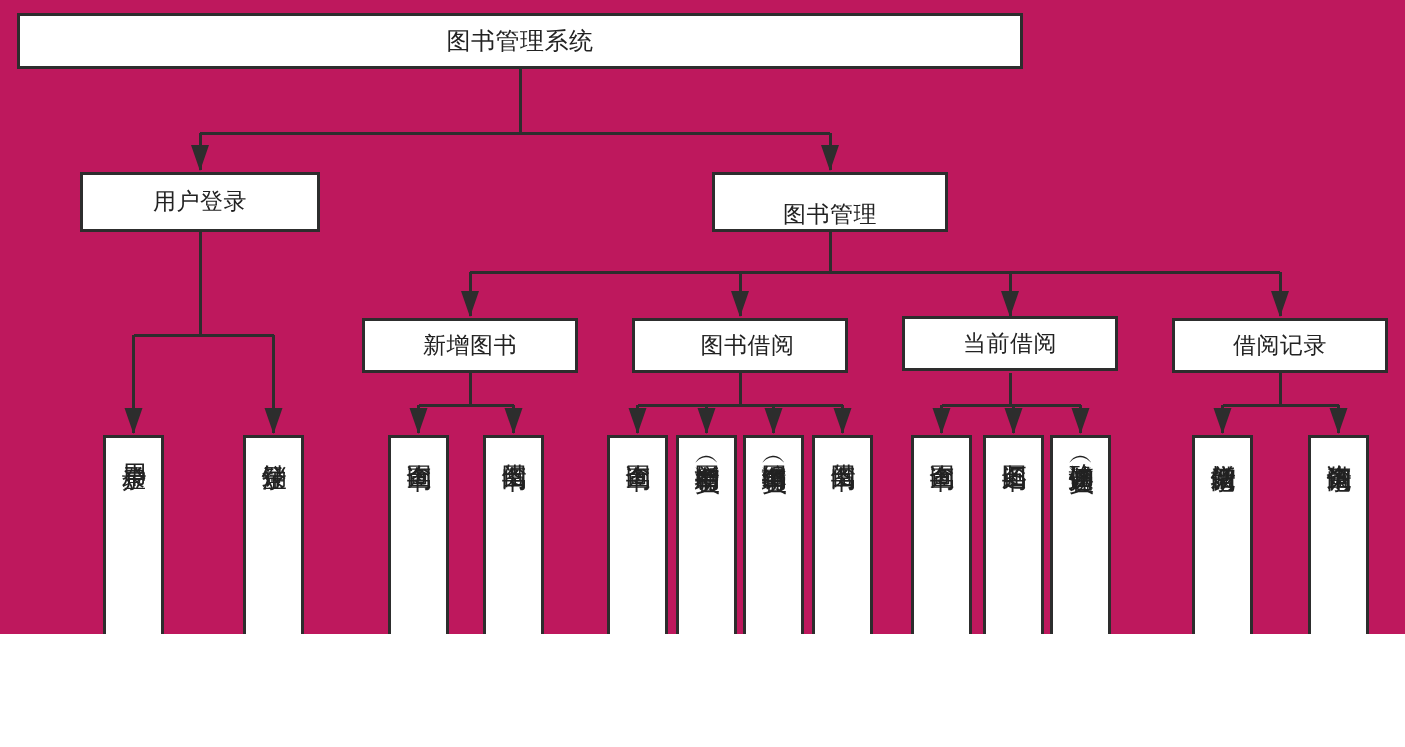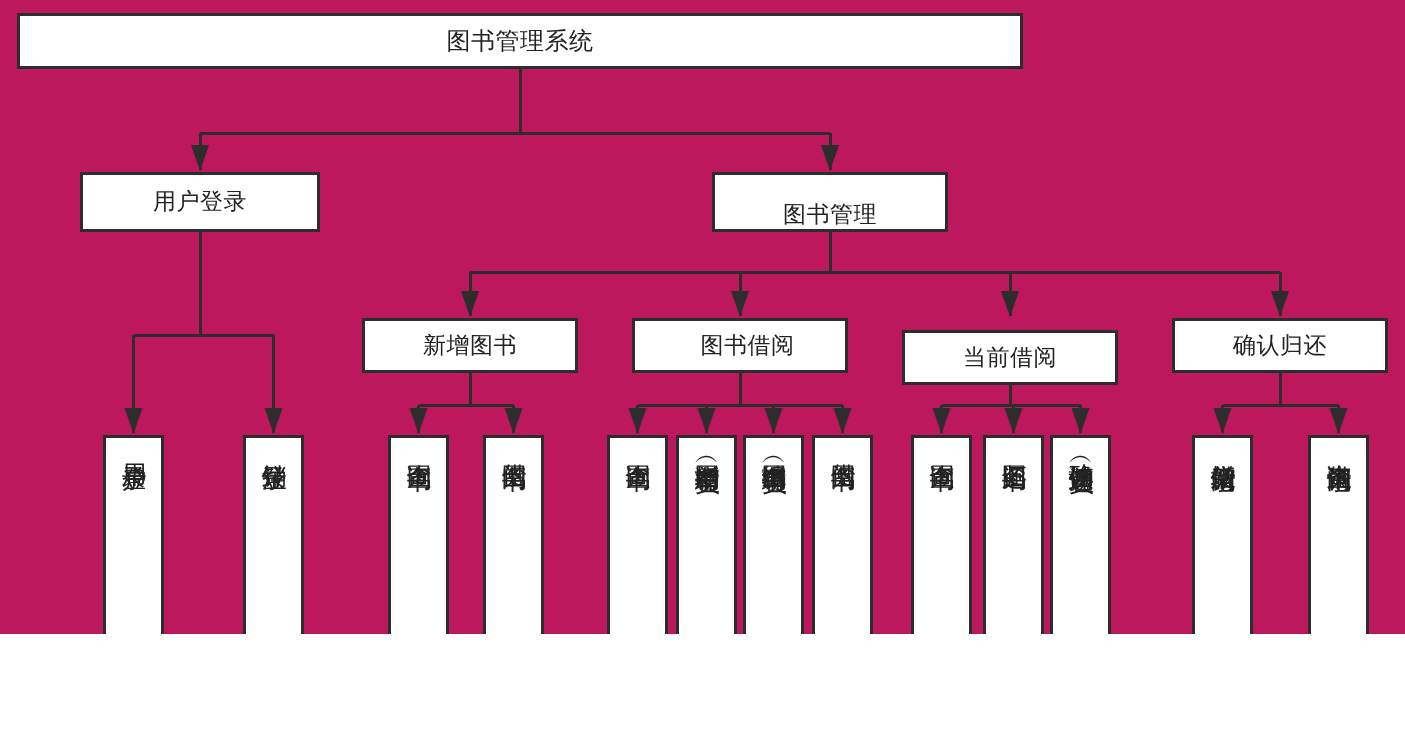--- a/index.html
+++ b/index.html
@@ -149,25 +149,25 @@
       </div>
       <div class="node horiz" style="left: 712px; top: 172px; width: 236px; height: 60px; border-color: rgb(45, 45, 45); background: rgb(255, 255, 255); align-items: flex-end;">
         <span class="node-label" style="color: rgb(34, 34, 34);">图书管理</span>
       </div>
       <div class="node horiz" style="left: 362px; top: 318px; width: 216px; height: 55px; border-color: rgb(45, 45, 45); background: rgb(255, 255, 255);">
         <span class="node-label" style="color: rgb(34, 34, 34);">新增图书</span>
       </div>
       <div class="node horiz" style="left: 632px; top: 318px; width: 216px; height: 55px; border-color: rgb(45, 45, 45); background: rgb(255, 255, 255);">
         <span class="node-label" style="color: rgb(34, 34, 34); margin-left: 15px;">图书借阅</span>
       </div>
-      <div class="node horiz" style="left: 902px; top: 330px; width: 216px; height: 55px; border-color: rgb(45, 45, 45); background: rgb(255, 255, 255);">
+      <div class="node horiz" style="left: 902px; top: 316px; width: 216px; height: 55px; border-color: rgb(45, 45, 45); background: rgb(255, 255, 255);">
         <span class="node-label" style="color: rgb(34, 34, 34);">当前借阅</span>
       </div>
       <div class="node horiz" style="left: 1172px; top: 318px; width: 216px; height: 55px; border-color: rgb(45, 45, 45); background: rgb(255, 255, 255);">
-        <span class="node-label" style="color: rgb(34, 34, 34);">确认归还</span>
+        <span class="node-label" style="color: rgb(34, 34, 34);">借阅记录</span>
       </div>
       <div class="node vert short" style="left: 103px; top: 435px; width: 61px; height: 298px; border-color: rgb(45, 45, 45); background: rgb(255, 255, 255);">
         <span class="node-label" style="color: rgb(34, 34, 34);">用户登录</span>
       </div>
       <div class="node vert short" style="left: 243px; top: 435px; width: 61px; height: 298px; border-color: rgb(45, 45, 45); background: rgb(255, 255, 255);">
         <span class="node-label" style="color: rgb(34, 34, 34);">注销登录</span>
       </div>
       <div class="node vert short" style="left: 388px; top: 435px; width: 61px; height: 298px; border-color: rgb(45, 45, 45); background: rgb(255, 255, 255);">
         <span class="node-label" style="color: rgb(34, 34, 34);">查询图书</span>
       </div>

